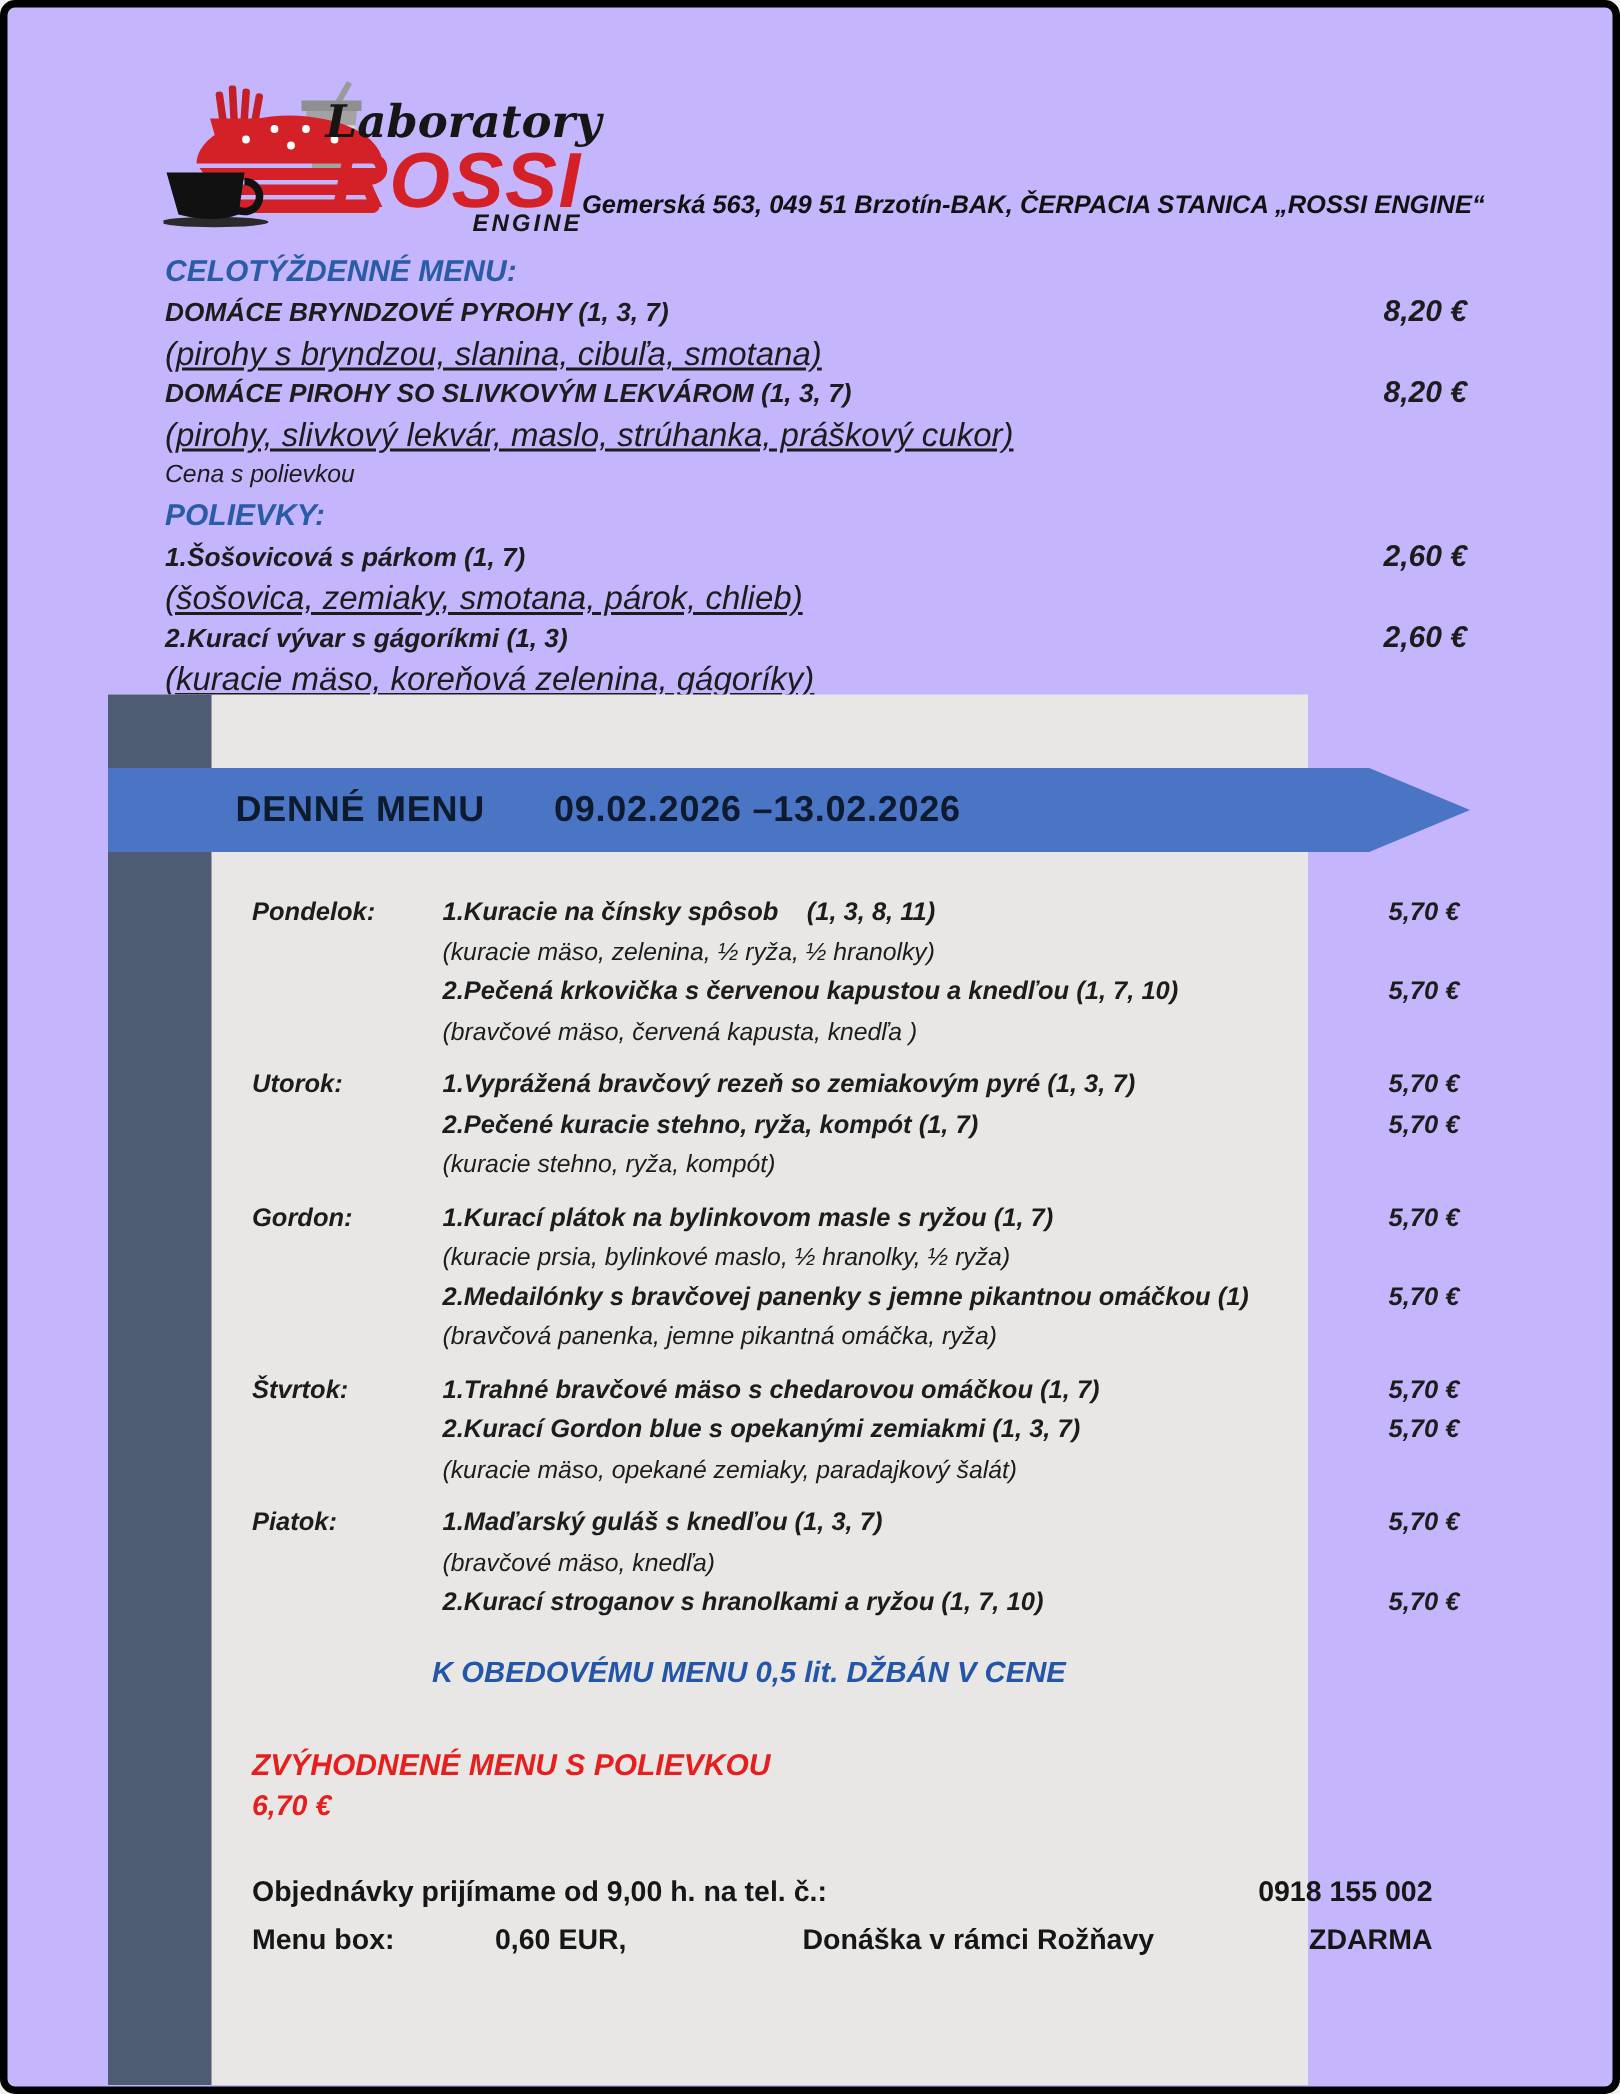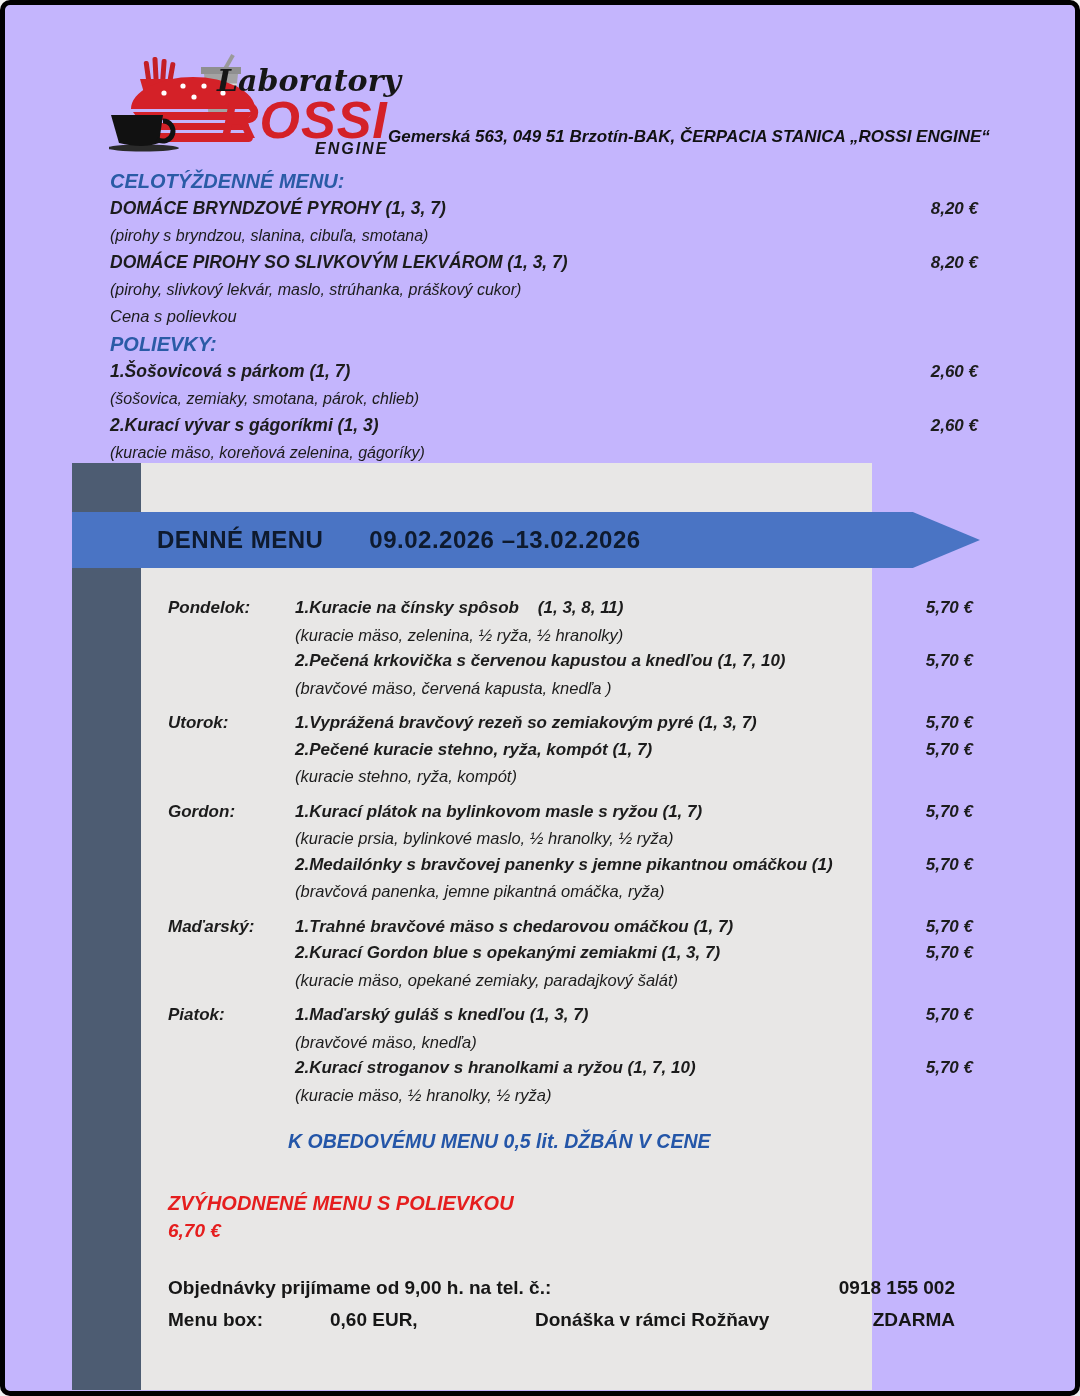--- a/index.html
+++ b/index.html
@@ -12,22 +12,22 @@
 
   
   .address { position:absolute; left:383px; top:122px; width:630px;
              font-size:17px; font-weight:bold; font-style:italic; color:#111; }
 
   
   .top-menu { position:absolute; left:105px; top:162px; width:868px; }
   .section-title { font-size:20px; font-weight:bold; font-style:italic; color:#2a5ba6; line-height:28px; }
   .item-row { display:flex; line-height:27px; }
   .item-name { flex:1; font-size:17.5px; font-weight:bold; font-style:italic; white-space:pre; }
-  .item-price { font-size:17px; font-weight:bold; font-style:italic;text-align:right; }
-  .item-desc { font-size:16px; font-style:italic; line-height:27px; }
+  .item-price { font-size:20px; font-weight:bold; font-style:italic;text-align:right; }
+  .item-desc { font-size:22px; font-style:italic; line-height:27px;text-decoration:underline; }
   .note-line { font-size:16.5px; font-style:italic; line-height:27px; }
 
   
   .panel { position:absolute; left:67px; top:458px; width:800px; height:927px; background:#e8e7e6; }
   .side-bar { position:absolute; left:0; top:0; width:69px; height:100%; background:#4d5c72; }
   .banner { position:absolute; left:0; top:49px; width:908px; height:56px; background:#4a74c4;
             clip-path:polygon(0 0, 92.6% 0, 100% 50%, 92.6% 100%, 0 100%);
             display:flex; align-items:center; }
   .banner-title { margin-left:85px; font-size:24px; font-weight:bold; color:#0e1a2e; letter-spacing:.5px; }
   .banner-dates { margin-left:46px; font-size:24px; font-weight:bold; color:#0e1a2e; letter-spacing:.5px; }
@@ -189,21 +189,21 @@
           <div class="dish-desc">(kuracie prsia, bylinkové maslo, ½ hranolky, ½ ryža)</div>
           <div class="dish-line">
             <span class="dish-name">2.Medailónky s bravčovej panenky s jemne pikantnou omáčkou (1)</span>
             <span class="dish-price">5,70 €</span>
           </div>
           <div class="dish-desc">(bravčová panenka, jemne pikantná omáčka, ryža)</div>
         </div>
       </div>
 
       <div class="day-block">
-        <div class="day-label">Maďarský:</div>
+        <div class="day-label">Štvrtok:</div>
         <div class="dishes">
           <div class="dish-line">
             <span class="dish-name">1.Trahné bravčové mäso s chedarovou omáčkou (1, 7)</span>
             <span class="dish-price">5,70 €</span>
           </div>
           <div class="dish-line">
             <span class="dish-name">2.Kurací Gordon blue s opekanými zemiakmi (1, 3, 7)</span>
             <span class="dish-price">5,70 €</span>
           </div>
           <div class="dish-desc">(kuracie mäso, opekané zemiaky, paradajkový šalát)</div>
@@ -215,21 +215,20 @@
         <div class="dishes">
           <div class="dish-line">
             <span class="dish-name">1.Maďarský guláš s knedľou (1, 3, 7)</span>
             <span class="dish-price">5,70 €</span>
           </div>
           <div class="dish-desc">(bravčové mäso, knedľa)</div>
           <div class="dish-line">
             <span class="dish-name">2.Kurací stroganov s hranolkami a ryžou (1, 7, 10)</span>
             <span class="dish-price">5,70 €</span>
           </div>
-          <div class="dish-desc">(kuracie mäso, ½ hranolky, ½ ryža)</div>
         </div>
       </div>
 
       <div class="drink-note">K OBEDOVÉMU MENU 0,5 lit. DŽBÁN V CENE</div>
 
       <div class="combo-row">
         <span class="combo-label">ZVÝHODNENÉ MENU S POLIEVKOU</span>
         <span class="combo-price">6,70 €</span>
       </div>
 

